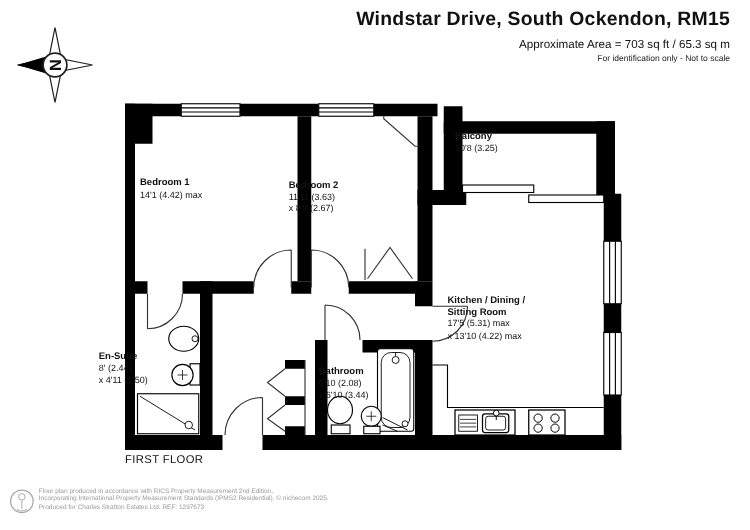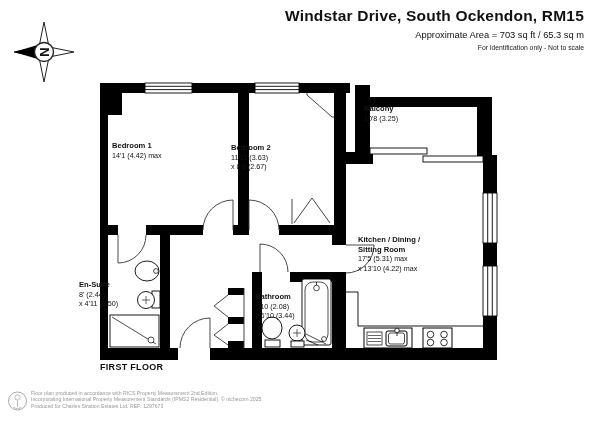--- a/index.html
+++ b/index.html
@@ -5,21 +5,21 @@
   html,body{margin:0;padding:0;background:#fff;}
   #page{position:relative;width:600px;height:424px;background:#fff;overflow:hidden;
         font-family:"Liberation Sans",sans-serif;color:#111;}
   .abs{position:absolute;}
   .header-title{right:16px;top:7px;font-size:15.5px;font-weight:bold;letter-spacing:.2px;white-space:nowrap;margin-left:41px;}
   .header-area{right:16px;top:30px;font-size:9.3px;white-space:nowrap;}
   .header-disclaimer{right:16px;top:43.5px;font-size:6.8px;color:#222;white-space:nowrap;}
   .room-label{position:absolute;}
   .room-name{font-size:7.6px;font-weight:bold;line-height:9.6px;white-space:nowrap;}
   .room-dim{font-size:7.2px;line-height:9.4px;white-space:nowrap;}
-  .floor-label{left:100px;top:362px;font-size:9px;font-weight:bold;letter-spacing:.3px;}
+  .floor-label{left:100px;top:362px;font-size:9px;font-weight:normal;letter-spacing:.3px;}
   .footer{left:31px;top:390px;font-size:5.2px;line-height:6.3px;color:#999;white-space:nowrap;}
   svg{position:absolute;left:0;top:0;}
 </style>
 </head>
 <body>
 
 <div id="page">
 
   <svg width="600" height="424" viewBox="0 0 600 424">
 

